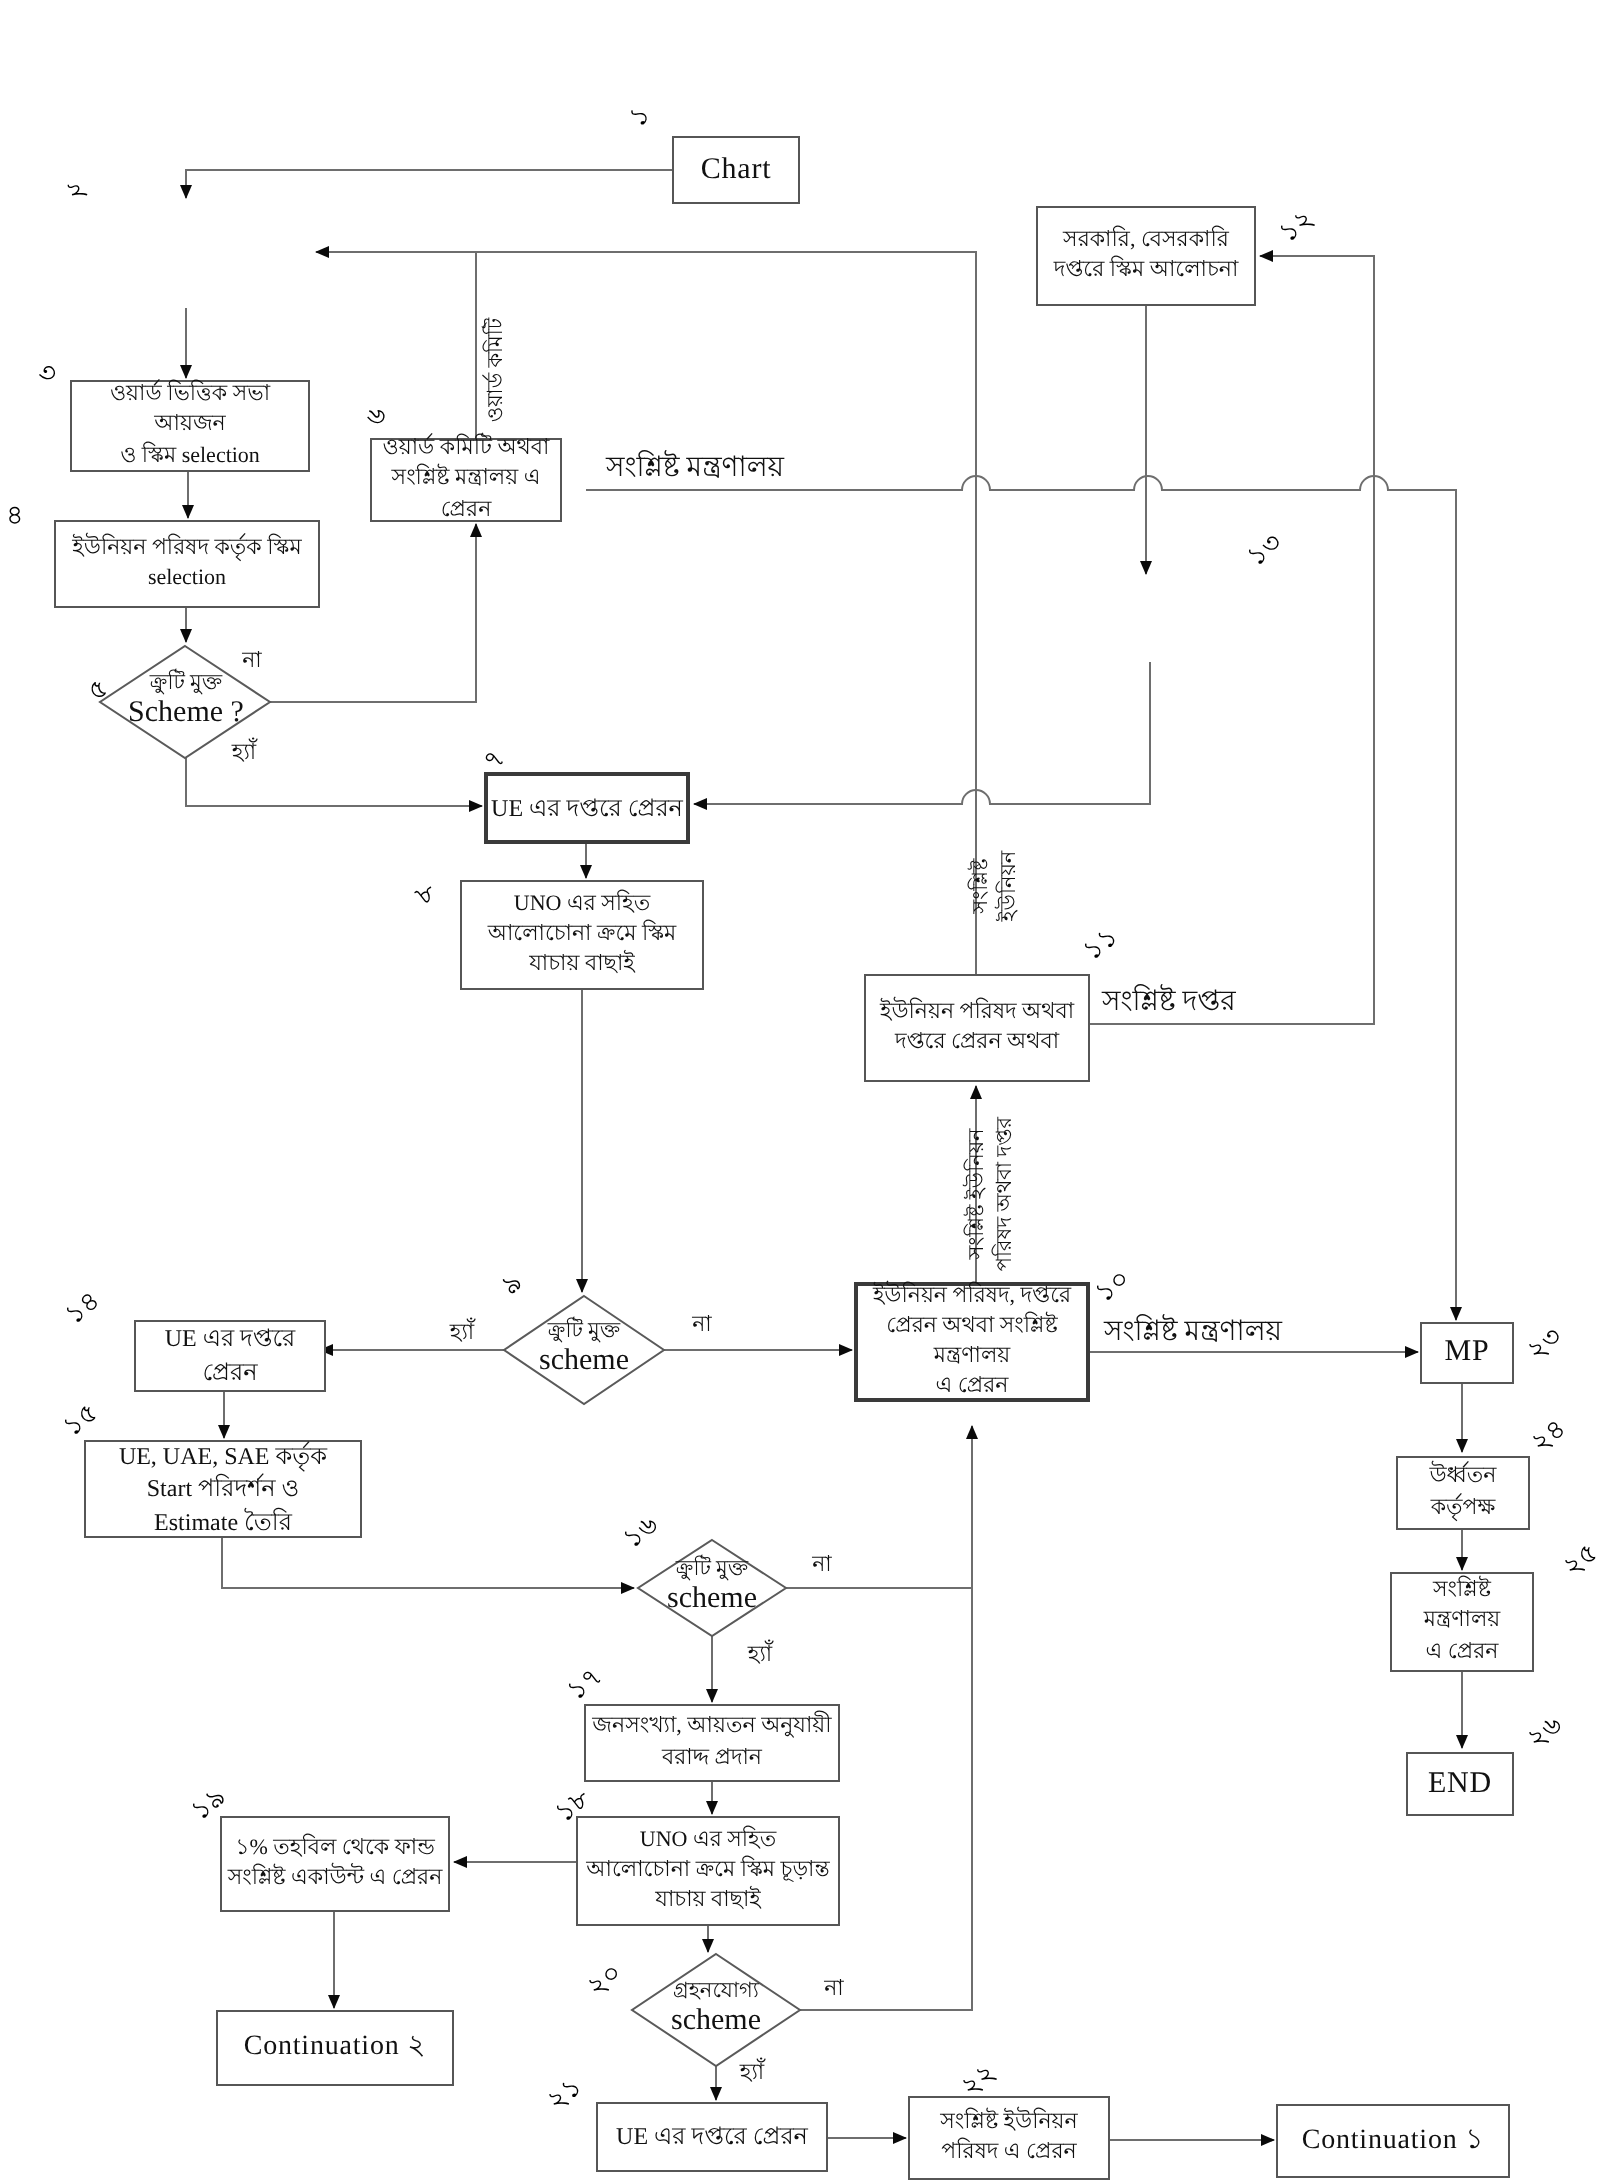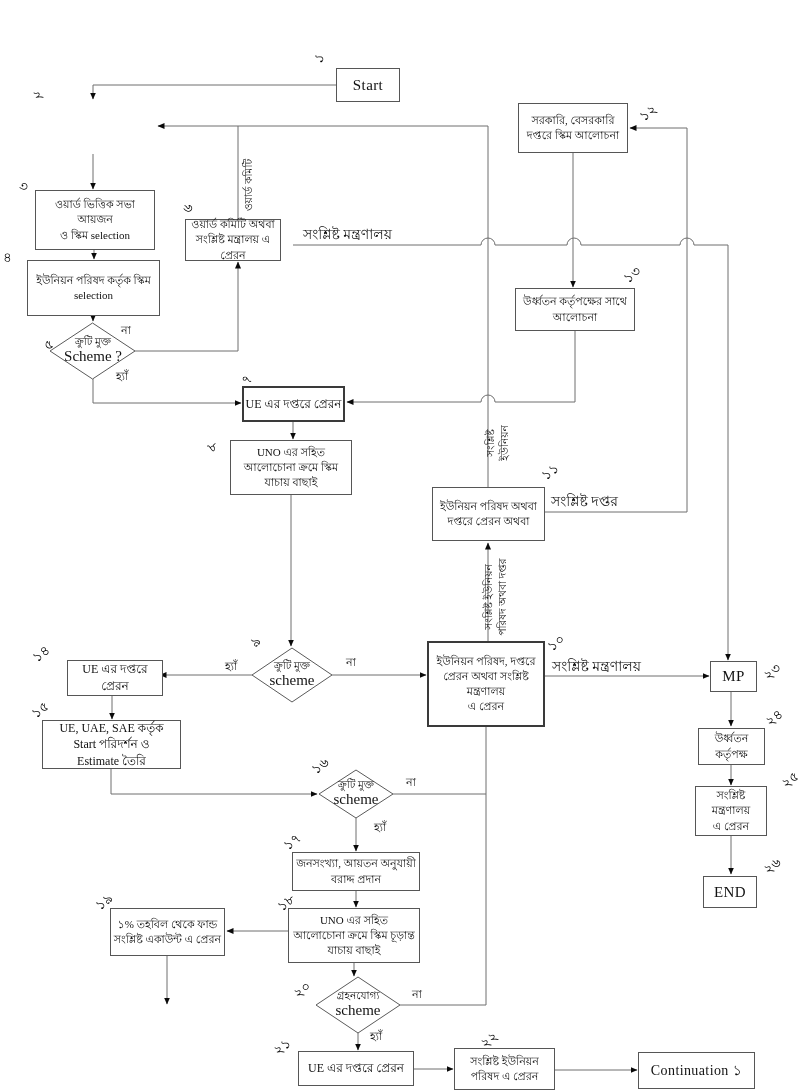--- a/index.html
+++ b/index.html
@@ -75,60 +75,56 @@
       <path d="M731 764 V785" marker-end="url(#arr)"></path>
       <path d="M731 835 V874" marker-end="url(#arr)"></path>
       <polygon points="92.5,323 135,351 92.5,379 50,351" fill="#fff" stroke="#5a5a5a"></polygon>
       <polygon points="292,648 332,675 292,702 252,675" fill="#fff" stroke="#5a5a5a"></polygon>
       <polygon points="356,770 393,794 356,818 319,794" fill="#fff" stroke="#5a5a5a"></polygon>
       <polygon points="358,977 400,1005 358,1033 316,1005" fill="#fff" stroke="#5a5a5a"></polygon>
     </g>
   </svg>
 
   <div class="node latin" style="left:336px;top:68px;width:64px;height:34px">
-      <span>Start</span>
-    </div>
-  <div class="node" style="left:35px;top:190px;width:120px;height:60px">
+      <span>Chart</span>
+    </div>
+  <div class="node" style="left:35px;top:190px;width:120px;height:46px">
       <span>ওয়ার্ড ভিত্তিক সভা আয়জন
 ও স্কিম selection</span>
     </div>
-  <div class="node" style="left:27px;top:260px;width:133px;height:56px">
+  <div class="node" style="left:27px;top:260px;width:133px;height:44px">
       <span>ইউনিয়ন পরিষদ  কর্তৃক স্কিম
 selection</span>
     </div>
   <div class="node" style="left:185px;top:219px;width:96px;height:42px">
       <span>ওয়ার্ড কমিটি অথবা
 সংশ্লিষ্ট মন্ত্রালয় এ প্রেরন</span>
     </div>
   <div class="node mix thick" style="left:242px;top:386px;width:103px;height:36px">
       <span>UE এর দপ্তরে প্রেরন</span>
     </div>
   <div class="node" style="left:230px;top:440px;width:122px;height:55px">
       <span>UNO এর সহিত
 আলোচোনা ক্রমে স্কিম
 যাচায় বাছাই</span>
     </div>
-  <div class="node thick" style="left:427px;top:641px;width:118px;height:86px">
+  <div class="node thick" style="left:427px;top:641px;width:118px;height:60px">
       <span>ইউনিয়ন পরিষদ, দপ্তরে
 প্রেরন অথবা সংশ্লিষ্ট
 মন্ত্রণালয়
 এ প্রেরন</span>
     </div>
   <div class="node" style="left:432px;top:487px;width:113px;height:54px">
       <span>ইউনিয়ন পরিষদ অথবা
 দপ্তরে প্রেরন অথবা</span>
     </div>
   <div class="node" style="left:518px;top:103px;width:110px;height:50px">
       <span>সরকারি, বেসরকারি
 দপ্তরে  স্কিম আলোচনা</span>
     </div>
-  <div class="node" style="left:515px;top:288px;width:120px;height:43px">
-      <span>উর্ধ্বতন কর্তৃপক্ষের সাথে
-আলোচনা</span>
-    </div>
   <div class="node mix" style="left:67px;top:660px;width:96px;height:36px">
       <span>UE এর দপ্তরে
 প্রেরন</span>
     </div>
   <div class="node mix" style="left:42px;top:720px;width:139px;height:49px">
       <span>UE, UAE, SAE  কর্তৃক
 Start পরিদর্শন ও
 Estimate তৈরি</span>
     </div>
   <div class="node" style="left:292px;top:852px;width:128px;height:39px">
@@ -136,20 +132,23 @@
 বরাদ্দ প্রদান</span>
     </div>
   <div class="node" style="left:288px;top:908px;width:132px;height:55px">
       <span>UNO এর সহিত
 আলোচোনা ক্রমে স্কিম চূড়ান্ত
 যাচায় বাছাই</span>
     </div>
   <div class="node" style="left:110px;top:908px;width:115px;height:48px">
       <span>১% তহবিল থেকে ফান্ড
 সংশ্লিষ্ট একাউন্ট এ প্রেরন</span>
+    </div>
+  <div class="node latin" style="left:108px;top:1005px;width:119px;height:38px;font-size:14px">
+      <span>Continuation ২</span>
     </div>
   <div class="node mix" style="left:298px;top:1051px;width:116px;height:35px">
       <span>UE এর দপ্তরে প্রেরন</span>
     </div>
   <div class="node" style="left:454px;top:1048px;width:101px;height:42px">
       <span>সংশ্লিষ্ট ইউনিয়ন
 পরিষদ এ প্রেরন</span>
     </div>
   <div class="node latin" style="left:638px;top:1052px;width:117px;height:37px;font-size:14px">
       <span>Continuation ১</span>

